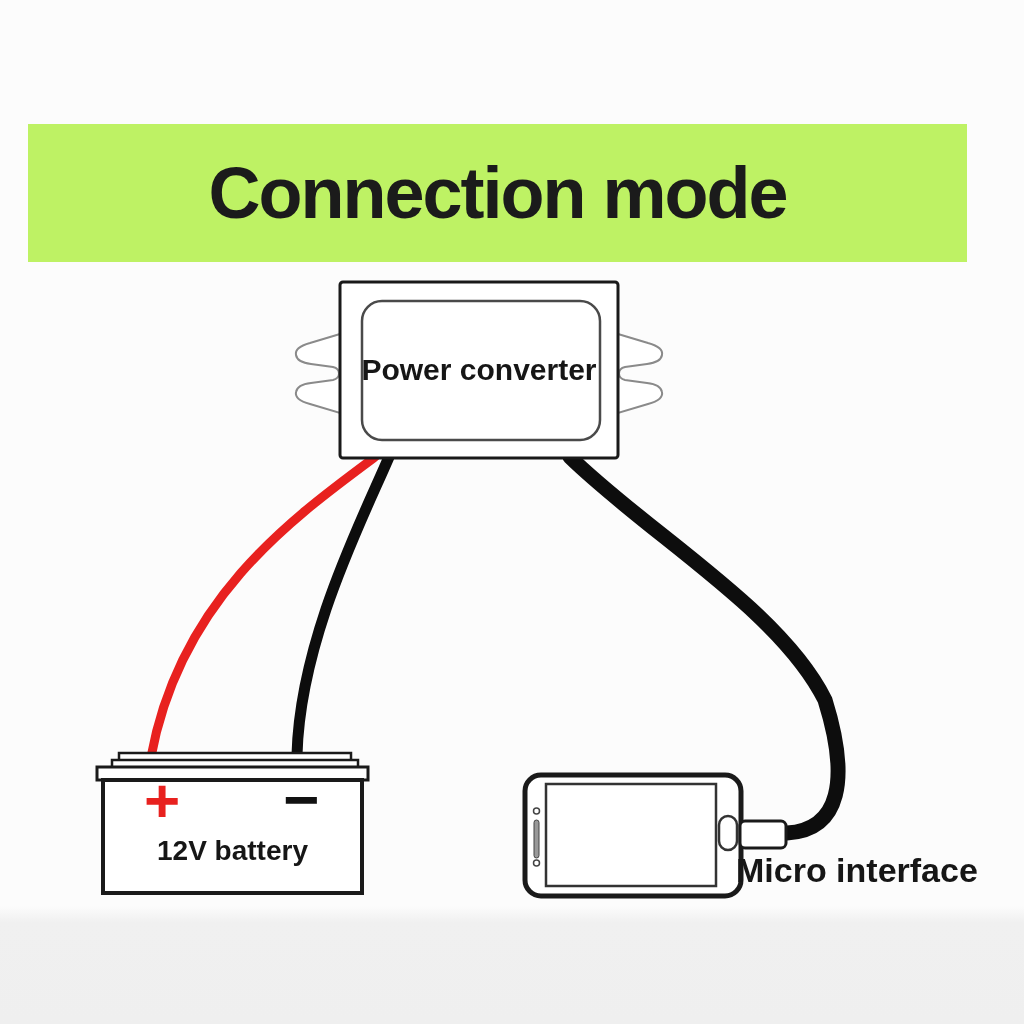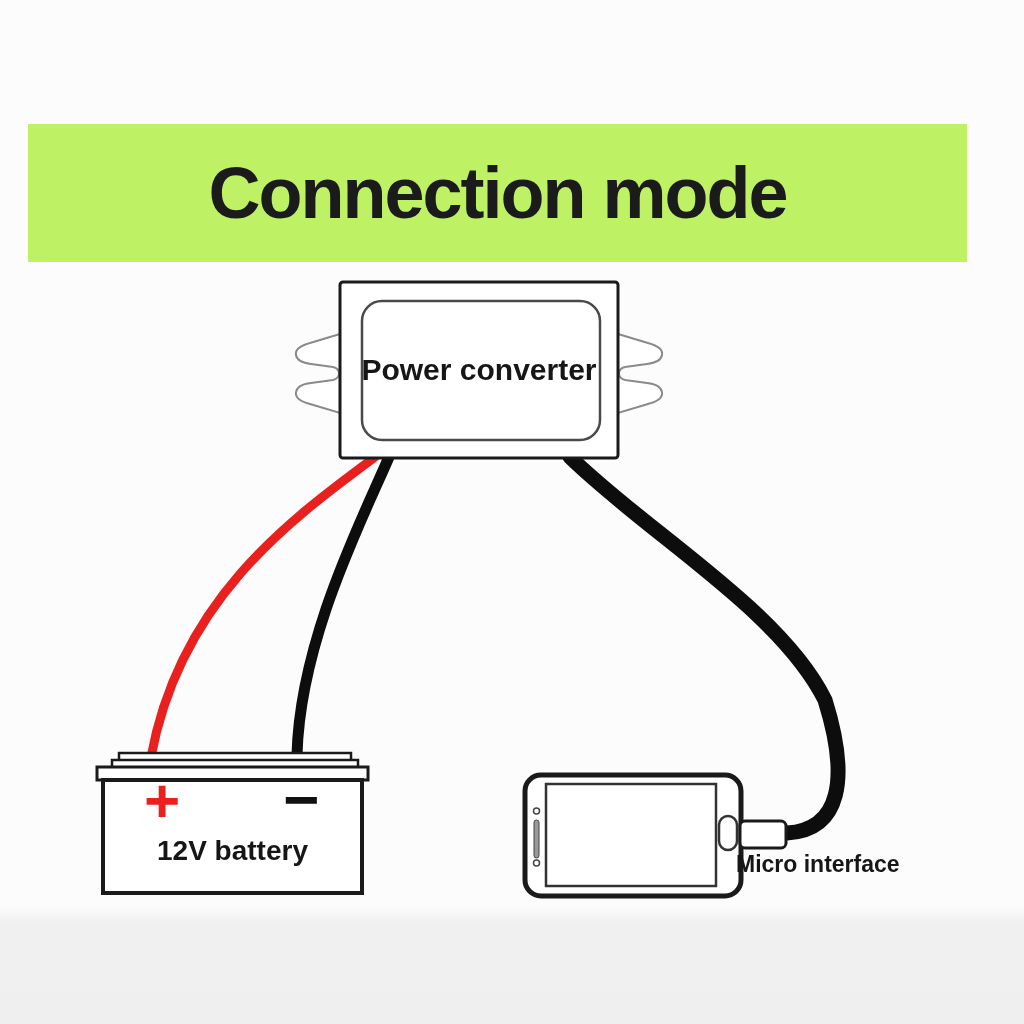--- a/index.html
+++ b/index.html
@@ -32,21 +32,21 @@
     left: 340px; top: 282px; width: 278px; height: 176px;
     display: flex; align-items: center; justify-content: center;
     font-size: 30px; font-weight: 600; white-space: nowrap;
   }
   .battery-label {
     left: 103px; top: 835px; width: 259px; text-align: center;
     font-size: 28px; font-weight: 600; white-space: nowrap;
   }
   .micro-label {
     left: 736px; top: 851px;
-    font-size: 23px; font-weight: 600; white-space: nowrap;
+    font-size: 34px; font-weight: 600; white-space: nowrap;
   }
   .plus {
     left: 162px; top: 801px; transform: translate(-50%,-50%);
     font-size: 62px; font-weight: 800; line-height: 1; color: #e8211f;
   }
   .minus {
     left: 301px; top: 800px; transform: translate(-50%,-50%);
     font-size: 62px; font-weight: 800; line-height: 1; color: #111111;
   }
 </style>

